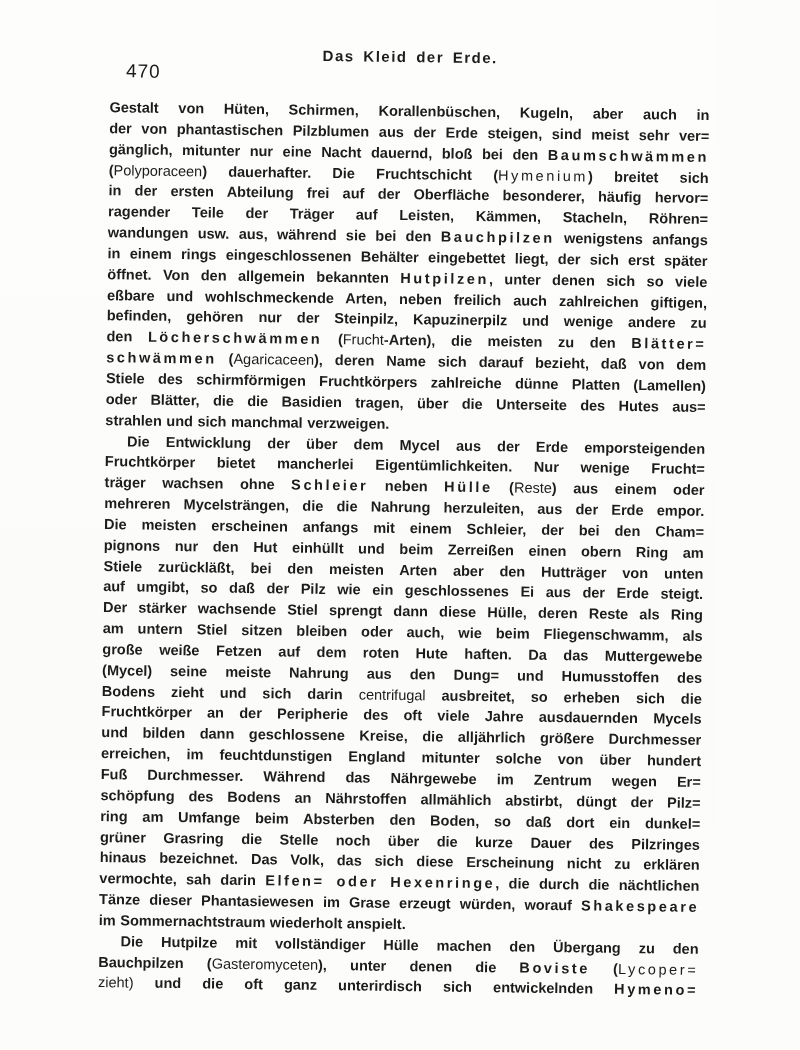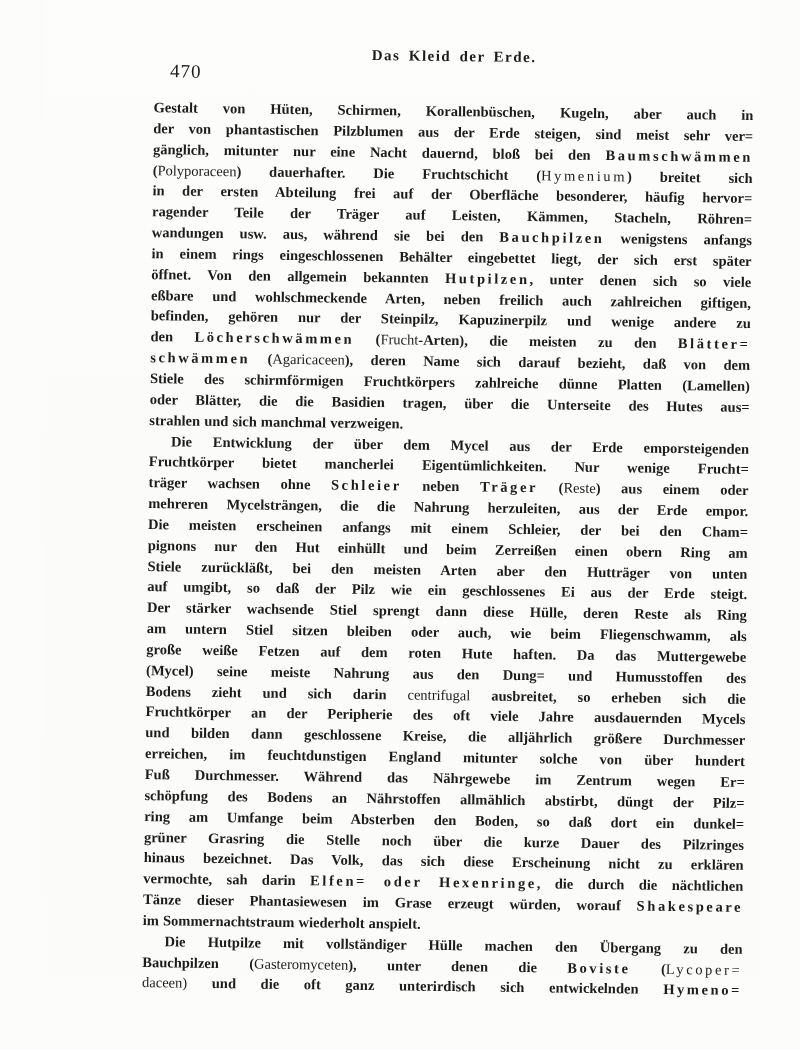--- a/index.html
+++ b/index.html
@@ -6,22 +6,21 @@
     margin: 0; padding: 0;
     width: 800px; height: 1050px;
     background: #fcfcfb;
     overflow: hidden;
   }
   .page {
     position: relative;
     width: 716px; height: 1050px;
     background: linear-gradient(180deg, #fdfdfc 0%, #fbfbf9 60%, #fcfcfa 100%);
     color: #1c1c1c;
-    font-family: Liberation Serif, serif;
-    margin-left: 44px;
+    font-family: Liberation Sans, sans-serif;
   }
   .scan-block {
     position: absolute;
     left: 98px; top: 0;
     width: 600px; height: 1050px;
     transform: rotate(0.75deg);
     transform-origin: 300px 990px;
   }
   .running-header {
     position: absolute;
@@ -78,21 +77,21 @@
         <div class="line"><span>öffnet. Von den allgemein bekannten </span><span class="sp">Hutpilzen</span><span>, unter denen sich so viele</span></div>
         <div class="line"><span>eßbare und wohlschmeckende Arten, neben freilich auch zahlreichen giftigen,</span></div>
         <div class="line"><span>befinden, gehören nur der Steinpilz, Kapuzinerpilz und wenige andere zu</span></div>
         <div class="line"><span>den </span><span class="sp">Löcherschwämmen</span><span> (</span><span class="ant">Frucht</span><span>-Arten), die meisten zu den </span><span class="sp">Blätter=</span></div>
         <div class="line"><span class="sp">schwämmen</span><span> (</span><span class="ant">Agaricaceen</span><span>), deren Name sich darauf bezieht, daß von dem</span></div>
         <div class="line"><span>Stiele des schirmförmigen Fruchtkörpers zahlreiche dünne Platten (Lamellen)</span></div>
         <div class="line"><span>oder Blätter, die die Basidien tragen, über die Unterseite des Hutes aus=</span></div>
         <div class="line short"><span>strahlen und sich manchmal verzweigen.</span></div>
         <div class="line indent"><span>Die Entwicklung der über dem Mycel aus der Erde emporsteigenden</span></div>
         <div class="line"><span>Fruchtkörper bietet mancherlei Eigentümlichkeiten. Nur wenige Frucht=</span></div>
-        <div class="line"><span>träger wachsen ohne </span><span class="sp">Schleier</span><span> neben </span><span class="sp">Träger</span><span> (</span><span class="ant">Reste</span><span>) aus einem oder</span></div>
+        <div class="line"><span>träger wachsen ohne </span><span class="sp">Schleier</span><span> neben </span><span class="sp">Hülle</span><span> (</span><span class="ant">Reste</span><span>) aus einem oder</span></div>
         <div class="line"><span>mehreren Mycelsträngen, die die Nahrung herzuleiten, aus der Erde empor.</span></div>
         <div class="line"><span>Die meisten erscheinen anfangs mit einem Schleier, der bei den Cham=</span></div>
         <div class="line"><span>pignons nur den Hut einhüllt und beim Zerreißen einen obern Ring am</span></div>
         <div class="line"><span>Stiele zurückläßt, bei den meisten Arten aber den Hutträger von unten</span></div>
         <div class="line"><span>auf umgibt, so daß der Pilz wie ein geschlossenes Ei aus der Erde steigt.</span></div>
         <div class="line"><span>Der stärker wachsende Stiel sprengt dann diese Hülle, deren Reste als Ring</span></div>
         <div class="line"><span>am untern Stiel sitzen bleiben oder auch, wie beim Fliegenschwamm, als</span></div>
         <div class="line"><span>große weiße Fetzen auf dem roten Hute haften. Da das Muttergewebe</span></div>
         <div class="line"><span>(Mycel) seine meiste Nahrung aus den Dung= und Humusstoffen des</span></div>
         <div class="line"><span>Bodens zieht und sich darin </span><span class="ant">centrifugal</span><span> ausbreitet, so erheben sich die</span></div>
@@ -102,16 +101,16 @@
         <div class="line"><span>Fuß Durchmesser. Während das Nährgewebe im Zentrum wegen Er=</span></div>
         <div class="line"><span>schöpfung des Bodens an Nährstoffen allmählich abstirbt, düngt der Pilz=</span></div>
         <div class="line"><span>ring am Umfange beim Absterben den Boden, so daß dort ein dunkel=</span></div>
         <div class="line"><span>grüner Grasring die Stelle noch über die kurze Dauer des Pilzringes</span></div>
         <div class="line"><span>hinaus bezeichnet. Das Volk, das sich diese Erscheinung nicht zu erklären</span></div>
         <div class="line"><span>vermochte, sah darin </span><span class="sp">Elfen= oder Hexenringe</span><span>, die durch die nächtlichen</span></div>
         <div class="line"><span>Tänze dieser Phantasiewesen im Grase erzeugt würden, worauf </span><span class="sp">Shakespeare</span></div>
         <div class="line short"><span>im Sommernachtstraum wiederholt anspielt.</span></div>
         <div class="line indent"><span>Die Hutpilze mit vollständiger Hülle machen den Übergang zu den</span></div>
         <div class="line"><span>Bauchpilzen (</span><span class="ant">Gasteromyceten</span><span>), unter denen die </span><span class="sp">Boviste</span><span> (</span><span class="sp ant">Lycoper=</span></div>
-        <div class="line"><span class="ant">daceen)</span><span> und die oft ganz unterirdisch sich entwickelnden </span><span class="sp">Hymeno=</span></div>
+        <div class="line"><span class="ant">zieht)</span><span> und die oft ganz unterirdisch sich entwickelnden </span><span class="sp">Hymeno=</span></div>
       </div>
   </div>
 </div>
 
 </body></html>

